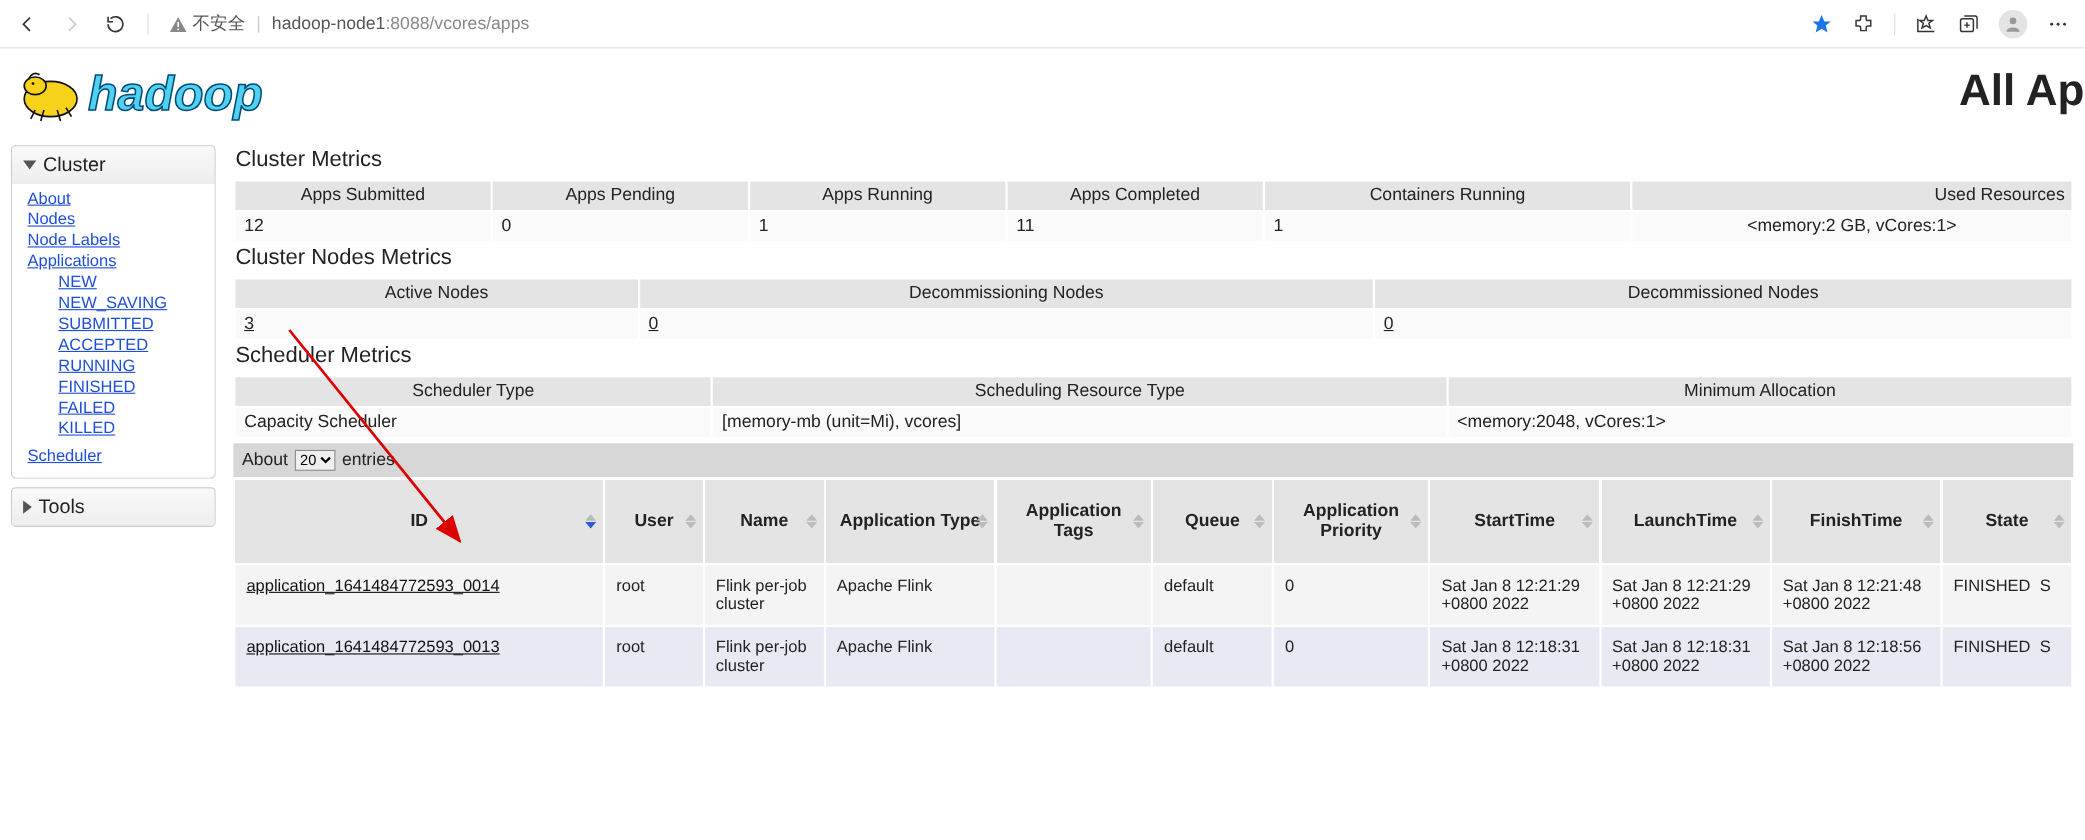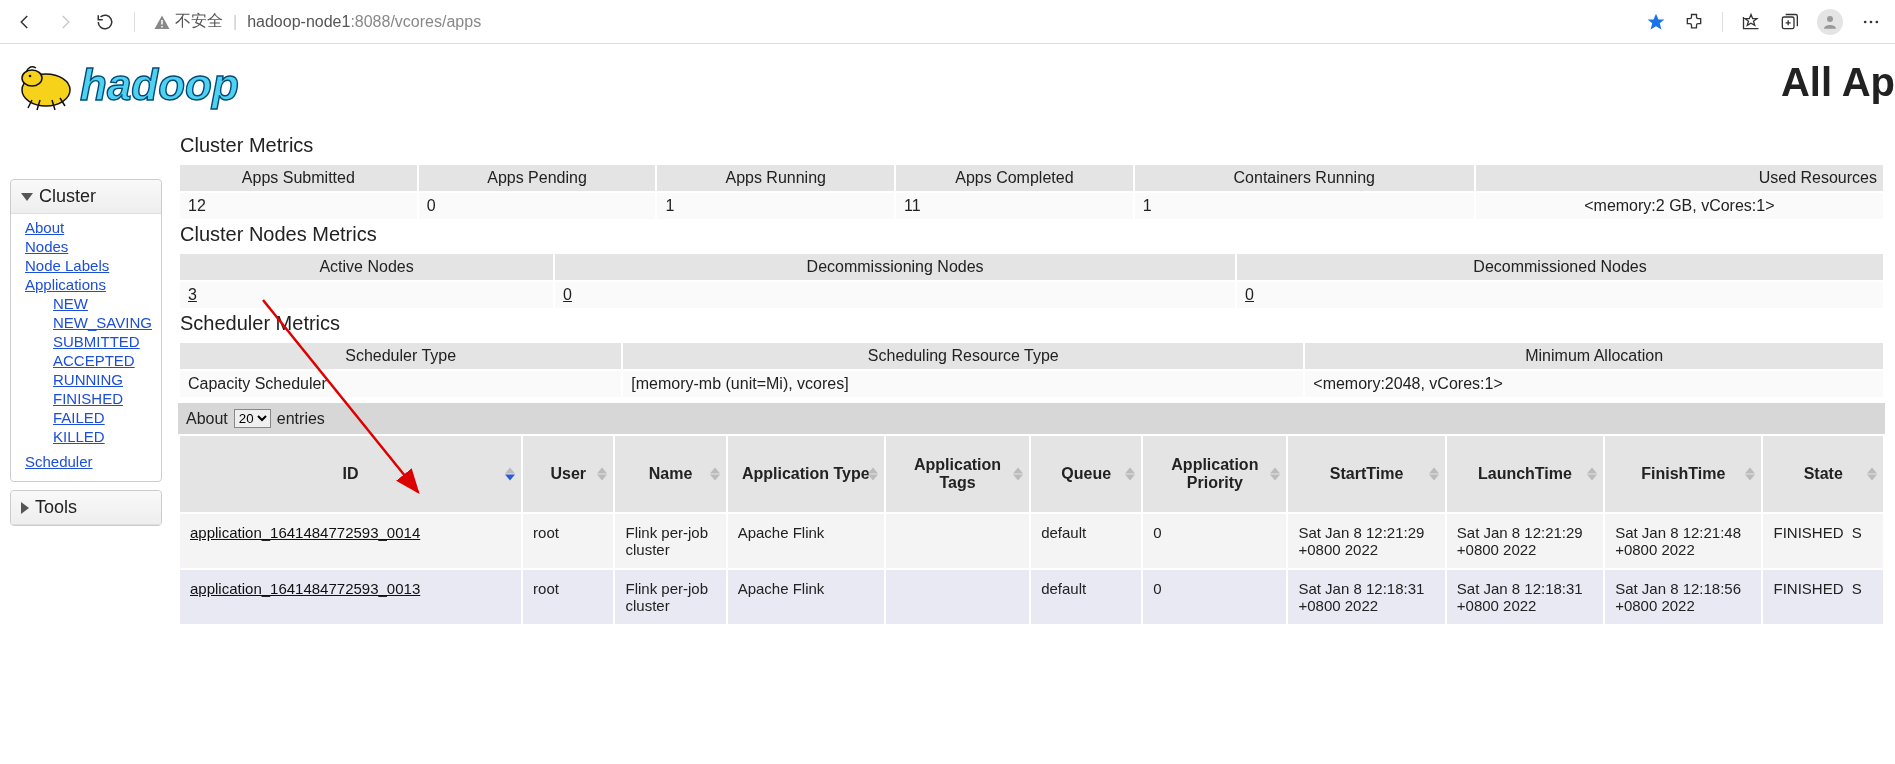--- a/index.html
+++ b/index.html
@@ -16,21 +16,21 @@
   .addr-wrap .url { color: #555; }
   .addr-wrap .url .dim { color: #888; }
   .right-icons { display: flex; align-items: center; gap: 18px; }
   .right-icons .icon { width: 20px; height: 20px; display: flex; align-items: center; justify-content: center; }
   .star-filled { color: #1a73e8; }
   .avatar { width: 26px; height: 26px; border-radius: 50%; background: #e4e4e4; display:flex; align-items:center; justify-content:center;}
   .content-wrap { display: flex; padding: 8px 10px; gap: 16px; }
   .header-band { position: relative; height: 80px; overflow: hidden; }
   .logo { margin: 6px 0 0 12px; }
   .page-title { position: absolute; right: 0; top: 16px; font-size: 40px; font-weight: 700; white-space: nowrap; }
-  .sidecol { width: 152px; flex-shrink: 0; margin-top: 47px; }
+  .sidecol { width: 186px; flex-shrink: 0; }
   .panel { border: 1px solid #ccc; border-radius: 4px; margin-bottom: 8px; background: #f7f7f7; }
   .panel-header { background: linear-gradient(#f9f9f9,#eee); border-bottom: 1px solid #ddd; border-radius: 4px 4px 0 0; padding: 6px 10px; font-size: 18px; display:flex; align-items:center; gap:6px;}
   .panel-body { padding: 4px 10px 10px 14px; background:#fff; border-radius:0 0 4px 4px;}
   .panel-body a { display: block; color: #1d4ed8; text-decoration: underline; font-size: 15px; padding: 1px 0; }
   .panel-body .sub { margin-left: 28px; }
   .panel-body .sub a { font-size: 15px; }
   .main { flex: 1; overflow-x: hidden; }
   .section-title { font-size: 20px; margin: 2px 0 6px 2px; }
   table.metrics { width: 100%; border-collapse: collapse; table-layout: fixed; }
   table.metrics th { background: #e4e4e4; font-weight: 400; padding: 4px 6px; border: 2px solid #fff; font-size: 16px; }

